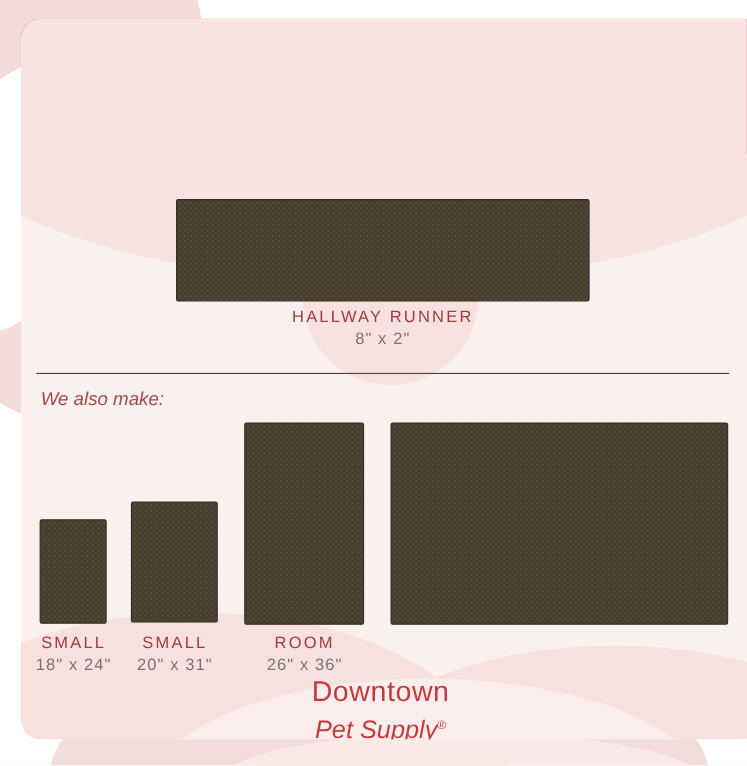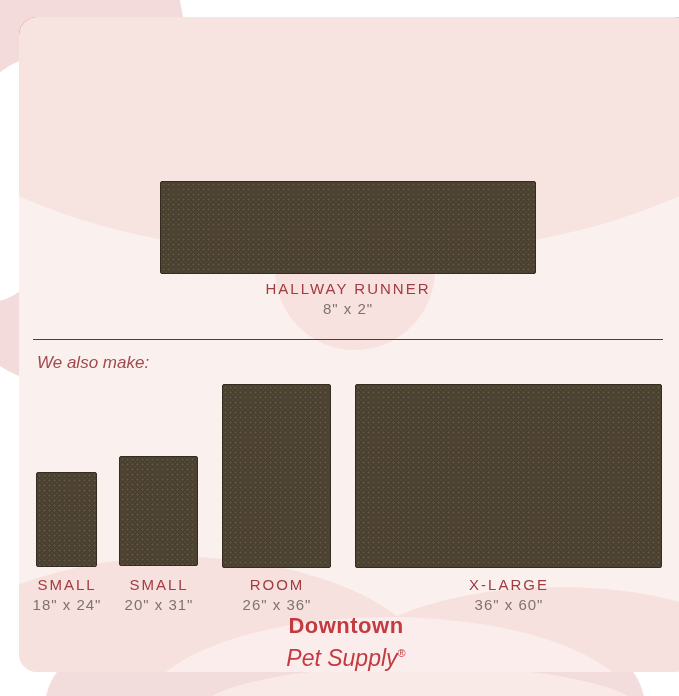--- a/index.html
+++ b/index.html
@@ -100,22 +100,22 @@
     left: 18px; top: 336px;
     color: #a04a4e;
     font-size: 17px;
     font-style: italic;
   }
 
   
   .brand { position: absolute; z-index: 2; left: 177px; top: 596px; width: 300px; text-align: center; }
   .brand-name {
     color: var(--brand-red, #c33a40);
-    font-size: 22px;
-    font-weight: 700;
+    font-size: 26px;
+    font-weight: 400;
     letter-spacing: 0.5px;
   }
   .brand-sub {
     color: var(--brand-red, #c33a40);
     font-size: 23px;
     font-style: italic;
     margin-top: 6px;
   }
   .brand-sub sup { font-size: 11px; font-style: normal; }
 </style>
@@ -164,24 +164,20 @@
       <div class="rug-dims">18" x 24"</div>
     </div>
     <div class="label-block label-medium">
       <div class="rug-name">SMALL</div>
       <div class="rug-dims">20" x 31"</div>
     </div>
     <div class="label-block label-large">
       <div class="rug-name">ROOM</div>
       <div class="rug-dims">26" x 36"</div>
     </div>
-    <div class="label-block label-xlarge">
-      <div class="rug-name">X-LARGE</div>
-      <div class="rug-dims">36" x 60"</div>
-    </div>
 
     <div class="brand">
       <div class="brand-name">Downtown</div>
       <div class="brand-sub">
         <span>Pet Supply</span><sup>®</sup>
       </div>
     </div>
 
   </div>
 </div>

